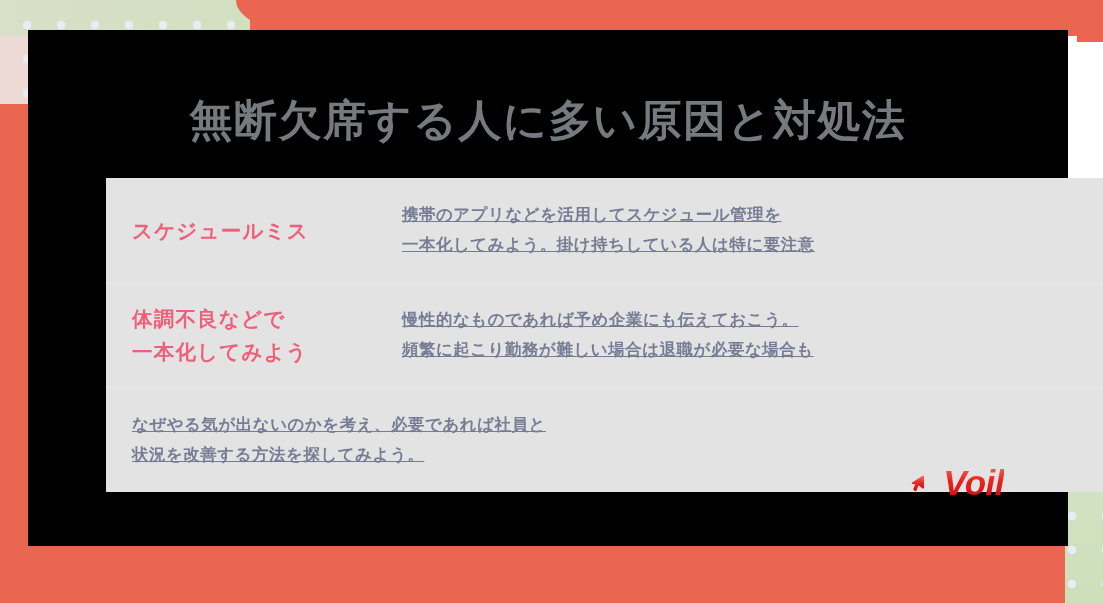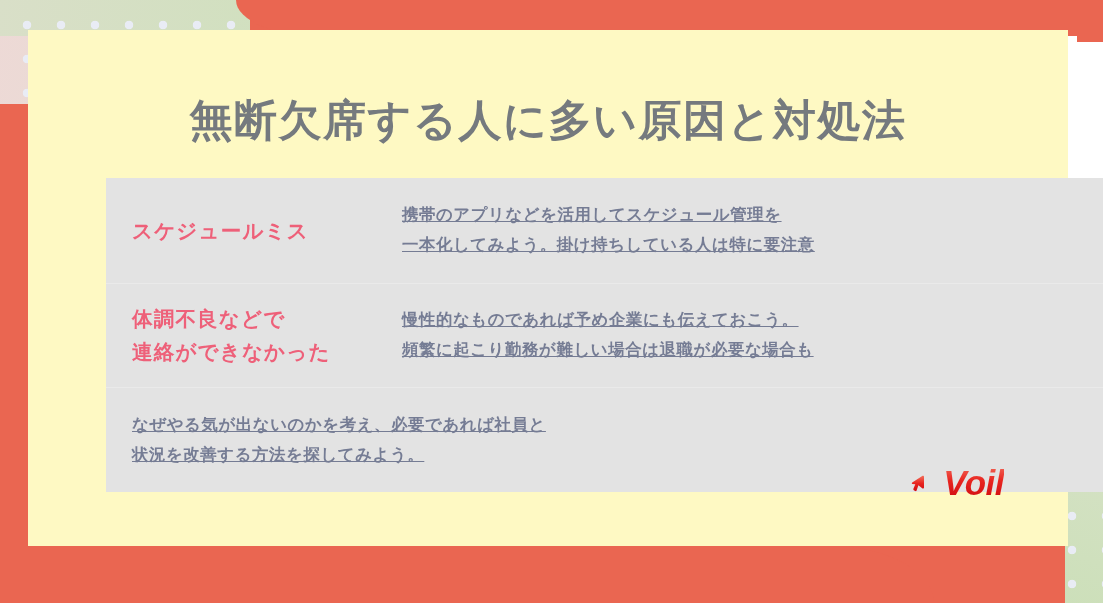--- a/index.html
+++ b/index.html
@@ -69,21 +69,21 @@
   }
   .red-right {
     position:absolute; right:0; top:0; width:26px; height:42px;
     background:#ea6651;
   }
 
   
   .card {
     position:absolute;
     left:28px; top:30px; right:35px; bottom:57px;
-    background:#fef9c3;
+    background:#000000;
   }
 
   
   .title {
     position:absolute;
     left:0; right:0; top:62px;
     text-align:center;
     font-size:43px;
     font-weight:bold;
     letter-spacing:1.5px;
@@ -182,21 +182,21 @@
     <div class="panel">
 
       <div class="row">
         <div class="row-label">スケジュールミス</div>
         <div class="row-desc">携帯のアプリなどを活用してスケジュール管理を
 一本化してみよう。掛け持ちしている人は特に要注意</div>
       </div>
 
       <div class="row">
         <div class="row-label">体調不良などで
-連絡ができなかった</div>
+一本化してみよう</div>
         <div class="row-desc">慢性的なものであれば予め企業にも伝えておこう。
 頻繁に起こり勤務が難しい場合は退職が必要な場合も</div>
       </div>
 
       <div class="row">
         <div class="row-desc">なぜやる気が出ないのかを考え、必要であれば社員と
 状況を改善する方法を探してみよう。</div>
       </div>
 
     </div>

